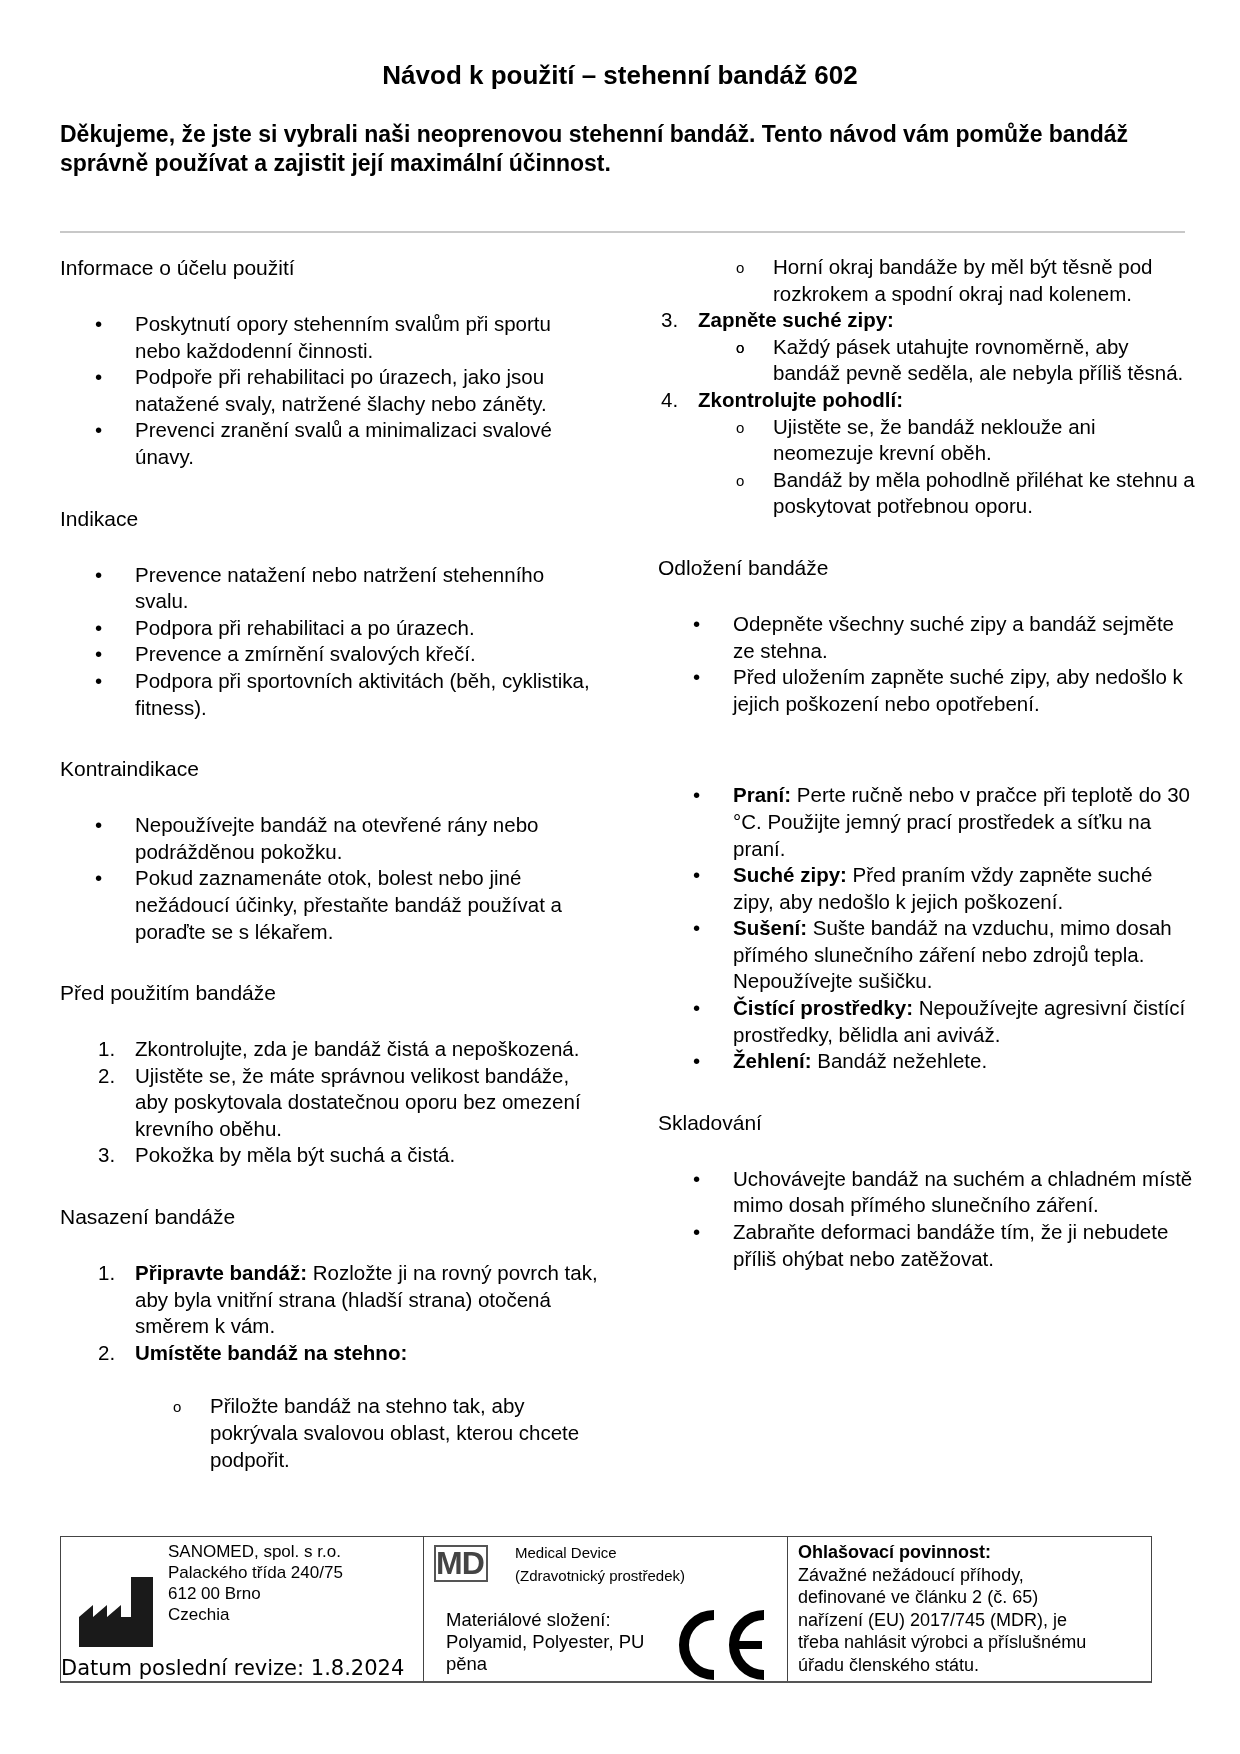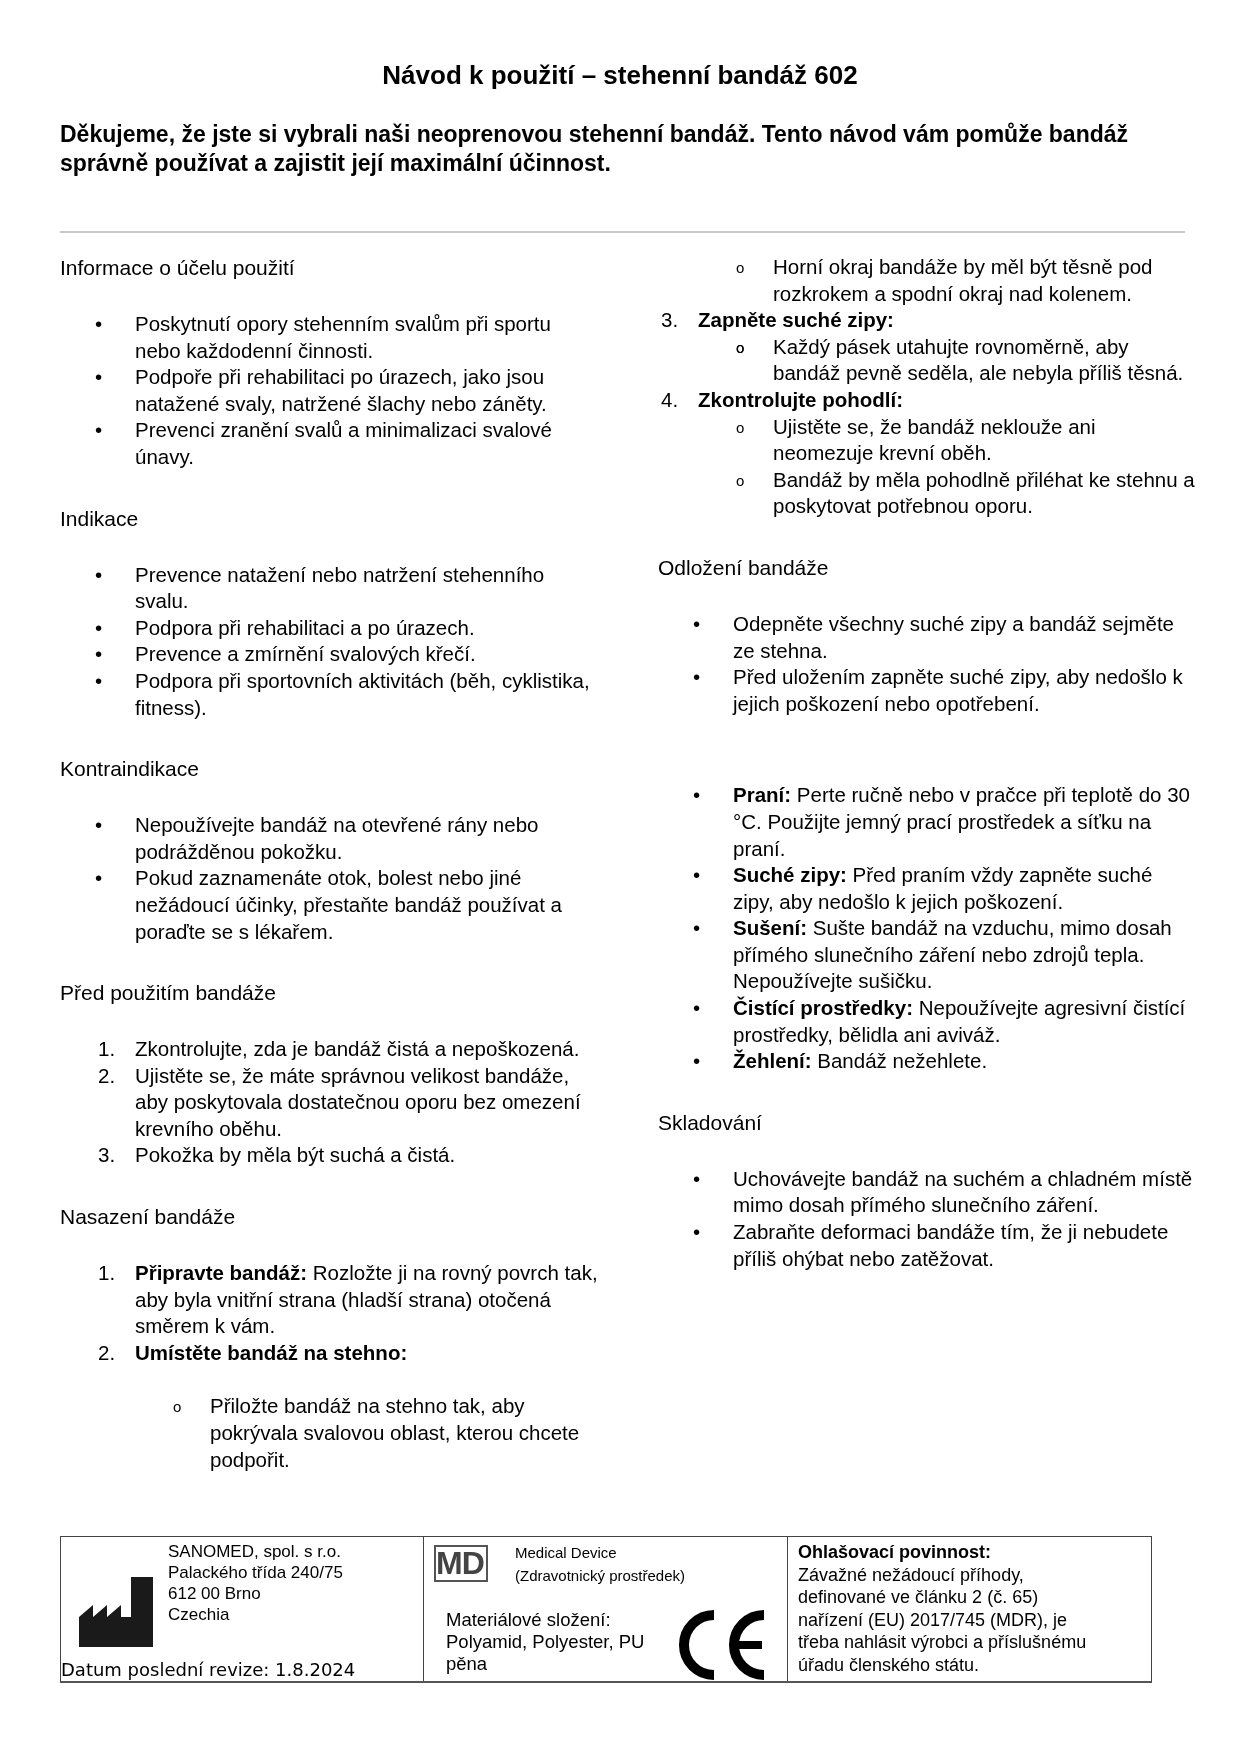--- a/index.html
+++ b/index.html
@@ -25,21 +25,21 @@
   .sec-gap { height: 35px; }
 
   
   .footer { position: absolute; top: 1536px; left: 60px; width: 1092px; height: 147px; border: 1.5px solid #444; border-bottom: 2.5px solid #555; display: flex; }
   .fcell { position: relative; height: 100%; }
   .fc1 { width: 363px; border-right: 1.5px solid #444; }
   .fc2 { width: 364px; border-right: 1.5px solid #444; }
   .fc3 { flex: 1; }
   .factory-icon { position: absolute; left: 18px; top: 40px; width: 74px; height: 70px; }
   .mfr { position: absolute; left: 107px; top: 4px; font-size: 17px; line-height: 21px; }
-  .revision { position: absolute; left: 0; bottom: 1px; font-family: "DejaVu Sans", sans-serif; font-size: 18px; }
+  .revision { position: absolute; left: 0; bottom: 1px; font-family: "DejaVu Sans", sans-serif; font-size: 21px; }
   .md-icon { position: absolute; left: 10px; top: 8px; width: 54px; height: 37px; border: 2.5px solid #555; color: #444; font-weight: bold; font-size: 32px; text-align: left; line-height: 32px; letter-spacing: -1px; }
   .md-text { position: absolute; left: 91px; top: 4px; font-size: 15px; line-height: 23px; }
   .material { position: absolute; left: 22px; top: 72px; font-size: 18.5px; line-height: 22px; width: 220px; }
   .ce-icon { position: absolute; left: 250px; top: 72px; width: 95px; height: 72px; }
   .report { position: absolute; left: 10px; top: 4px; font-size: 18px; line-height: 22.5px; }
 </style>
 </head>
 <body>
 
 <div class="title">Návod k použití – stehenní bandáž 602</div>

